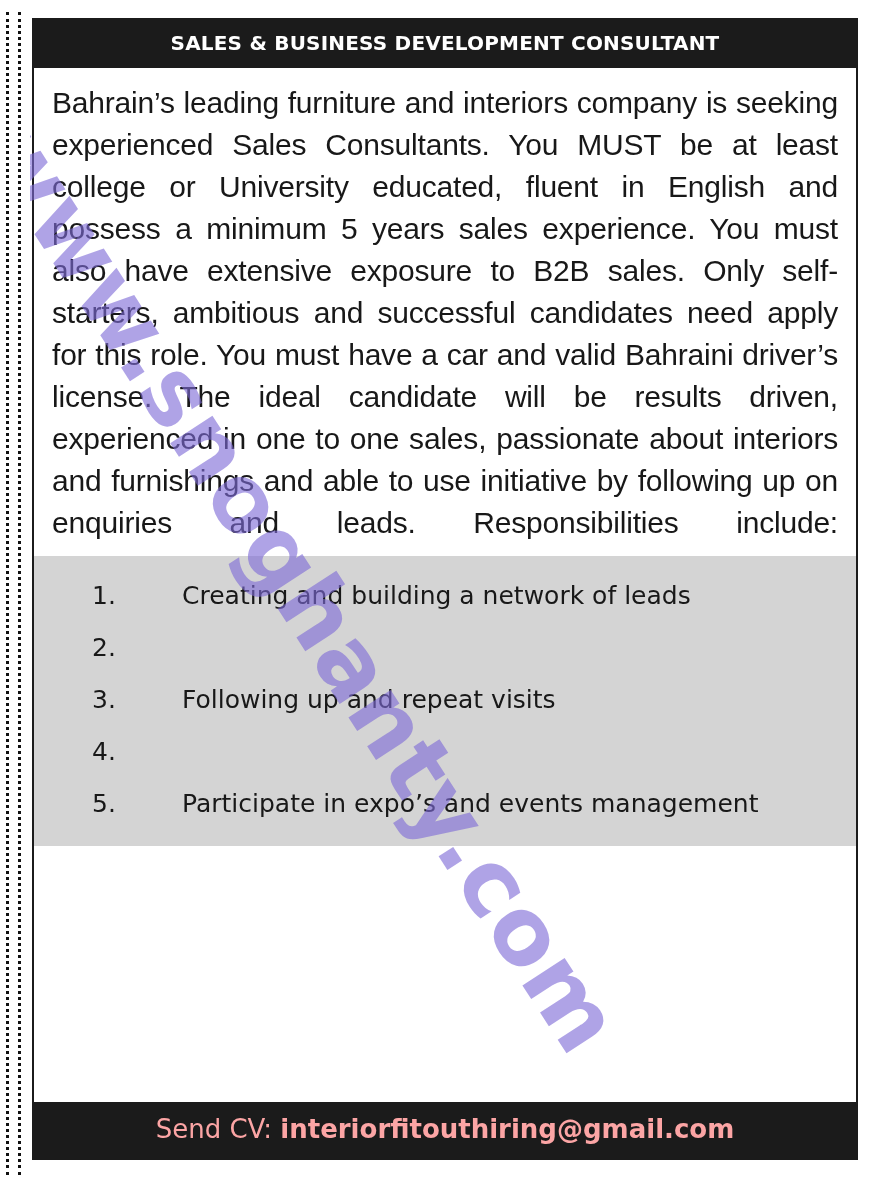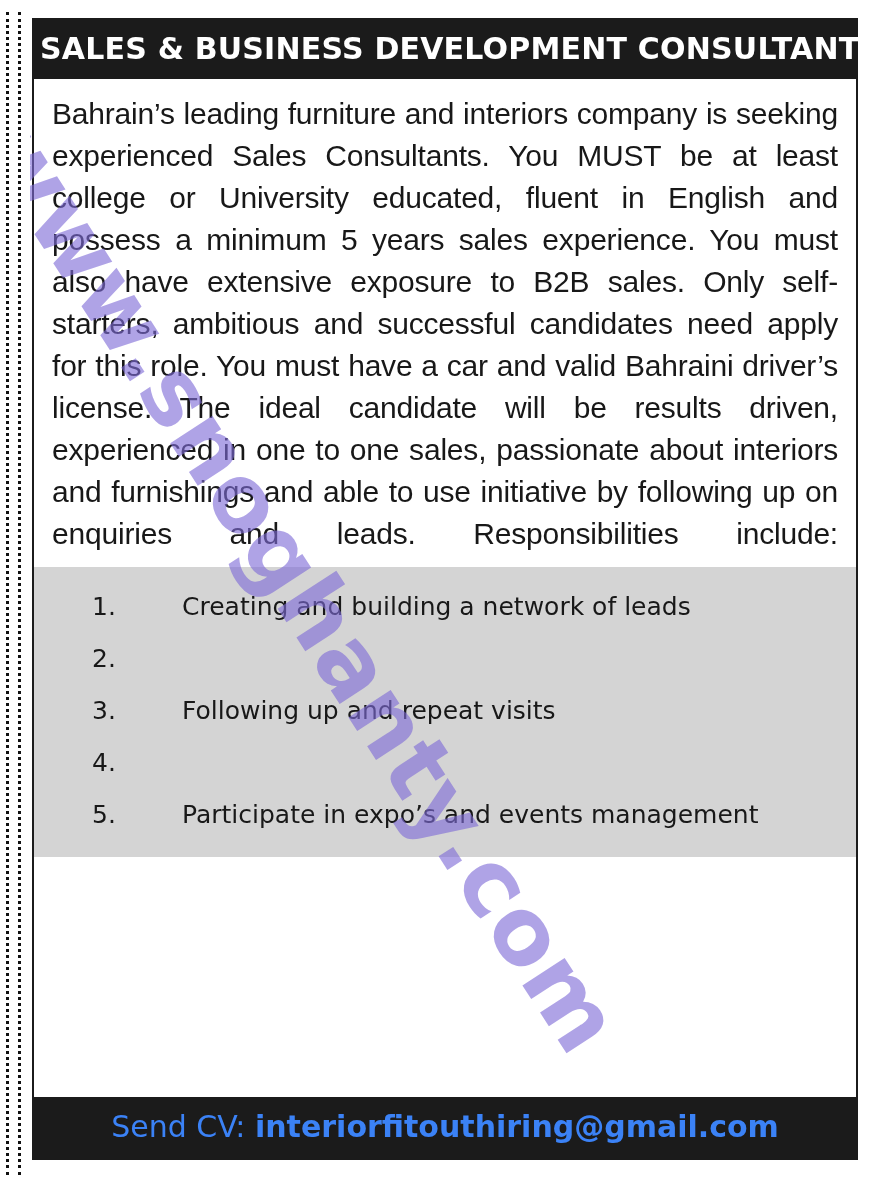--- a/index.html
+++ b/index.html
@@ -44,21 +44,21 @@
     border: 2px solid #1b1b1b;
     background: #ffffff;
     display: flex;
     flex-direction: column;
   }
 
   .ad-header {
     background: #1b1b1b;
     color: #ffffff;
     text-align: center;
-    font-size: 30px;
+    font-size: 20px;
     font-weight: bold;
     letter-spacing: 0.2px;
     padding: 11px 6px 13px 6px;
     font-family: "DejaVu Sans", sans-serif;
     white-space: nowrap;
   }
 
   .ad-body {
     padding: 14px 18px 6px 18px;
     flex: 0 0 auto;
@@ -103,23 +103,23 @@
     flex: 1 1 auto;
     margin-left: 44px;
   }
 
   .closing {
     padding: 14px 18px 10px 18px;
   }
 
   .ad-footer {
     background: #1b1b1b;
-    color: #3b82f6;
+    color: #fca5a5;
     text-align: center;
-    font-size: 30px;
+    font-size: 26px;
     padding: 12px 6px 14px 6px;
     margin-top: auto;
   }
   .ad-footer .email {
     font-weight: bold;
   }
   .ad-footer .send-label {
     font-weight: normal;
   }
 

